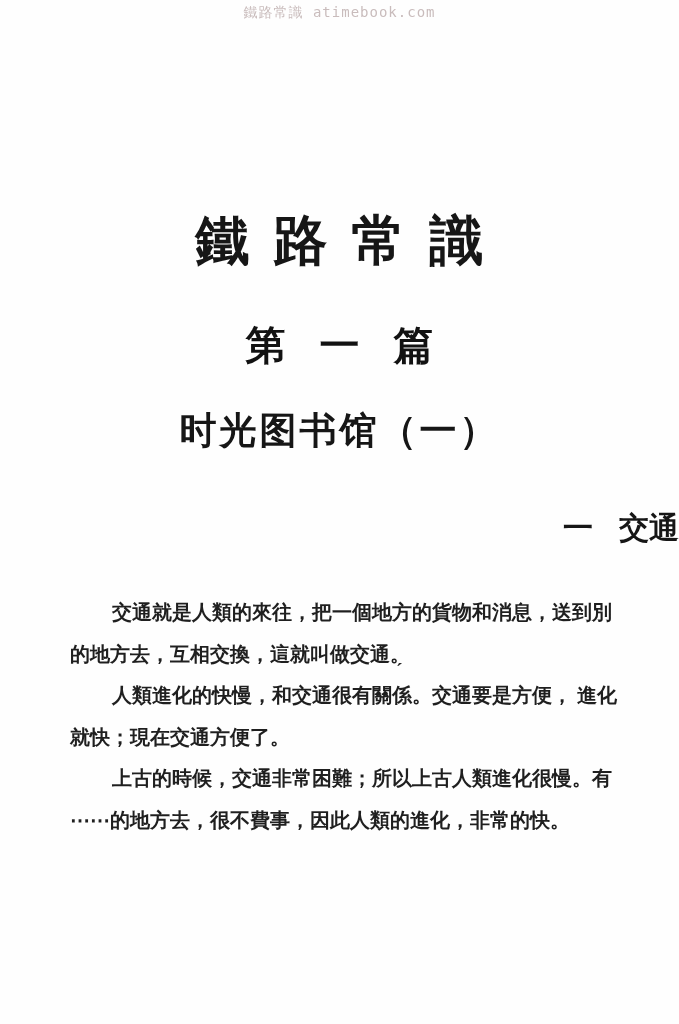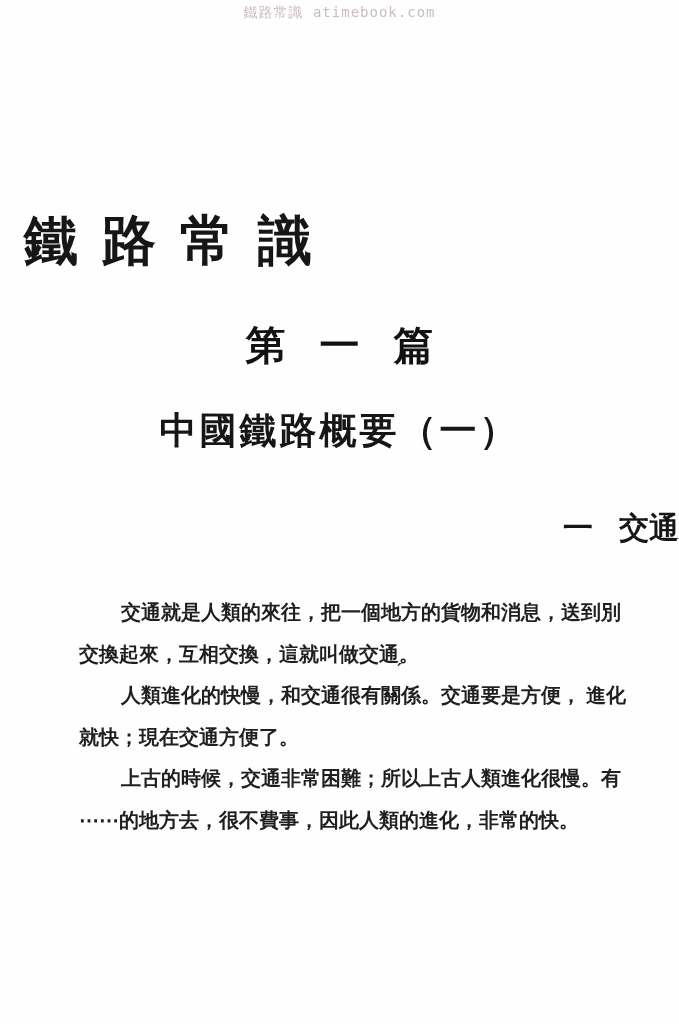--- a/index.html
+++ b/index.html
@@ -26,20 +26,21 @@
     font-size: 14px;
     letter-spacing: 1px;
     color: #c9bcbc;
   }
   .book-title {
     position: absolute;
     top: 205px;
     left: 0;
     width: 100%;
     margin: 0;
+    text-align: center;
     font-size: 54px;
     font-weight: bold;
     letter-spacing: 24px;
     text-indent: 24px;
     color: #161616;
   }
   .part-heading {
     position: absolute;
     top: 318px;
     left: 0;
@@ -80,21 +81,20 @@
   }
   .body-text {
     position: absolute;
     top: 592px;
     left: 70px;
     width: 550px;
     font-size: 20px;
     line-height: 41.5px;
     font-weight: bold;
     color: #1f1f1f;
-    margin-left: 9px;
   }
   .line {
     white-space: nowrap;
   }
   .line.indent {
     text-indent: 42px;
   }
   .artifact-mark {
     position: absolute;
     top: 660px;
@@ -108,29 +108,29 @@
 <body>
 
 <div class="page">
 
   <div class="watermark">鐵路常識 atimebook.com</div>
 
   <h1 class="book-title">鐵路常識</h1>
 
   <h2 class="part-heading">第一篇</h2>
 
-  <h3 class="chapter-heading">中國鐵路概要（一）</h3>
+  <h3 class="chapter-heading">时光图书馆（一）</h3>
 
   <div class="section-heading">
     <span class="section-num">一</span><span>交通</span>
   </div>
 
   <div class="body-text">
     <div class="line indent">交通就是人類的來往，把一個地方的貨物和消息，送到別</div>
-    <div class="line">交換起來，互相交換，這就叫做交通。</div>
+    <div class="line">的地方去，互相交換，這就叫做交通。</div>
     <div class="line indent">人類進化的快慢，和交通很有關係。交通要是方便， 進化</div>
     <div class="line">就快；現在交通方便了。</div>
     <div class="line indent">上古的時候，交通非常困難；所以上古人類進化很慢。有</div>
     <div class="line">⋯⋯的地方去，很不費事，因此人類的進化，非常的快。</div>
   </div>
 
   <span class="artifact-mark">´</span>
 
 </div>
 

